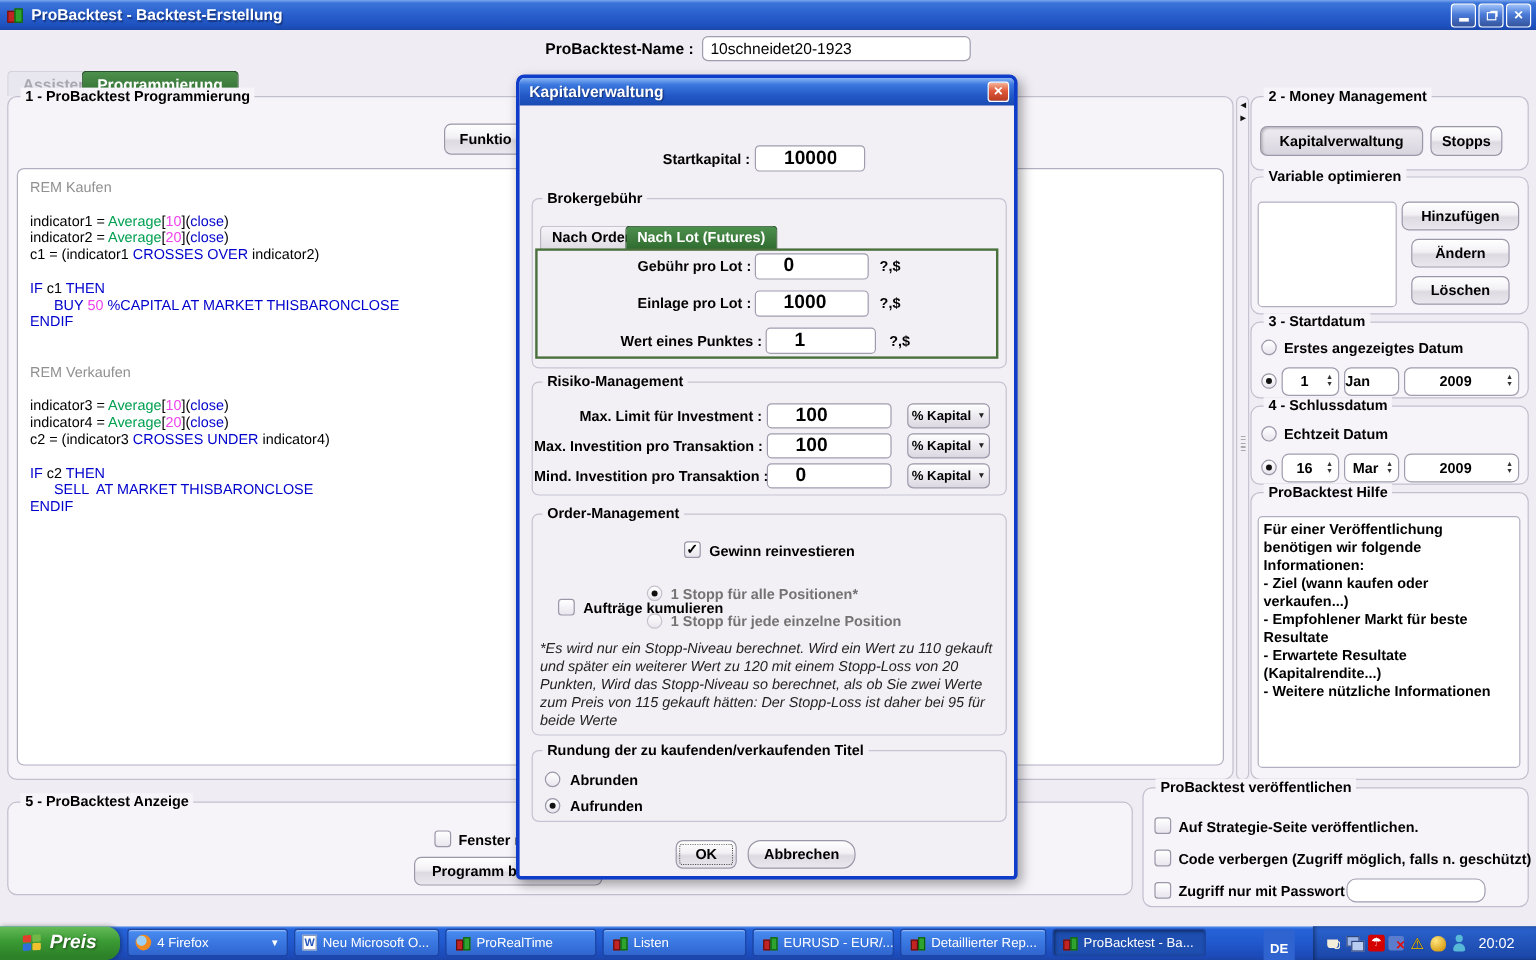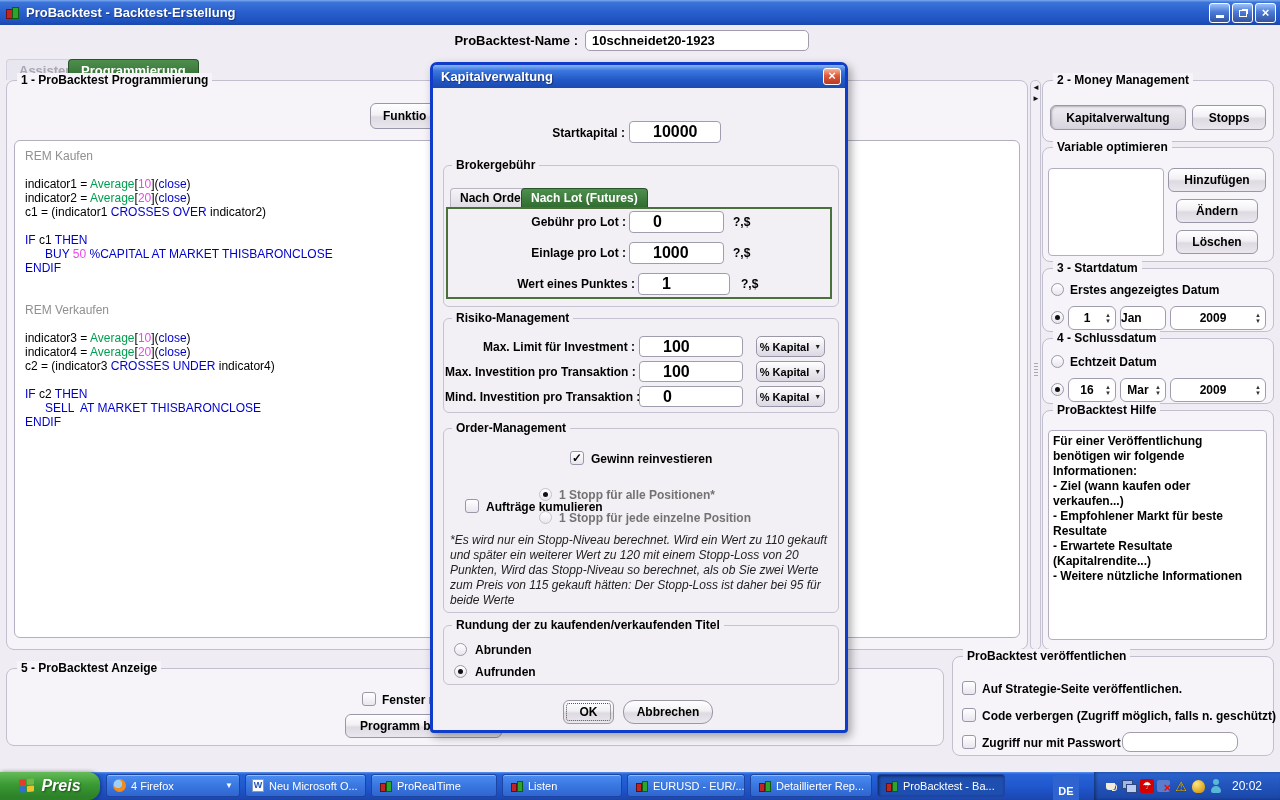--- a/index.html
+++ b/index.html
@@ -16,21 +16,21 @@
     display:flex; align-items:center; justify-content:center; font-size:13px; }
   .minbar { width:8px; height:3px; background:#fff; margin-top:8px; }
   .restsq { width:8px; height:7px; border:1px solid #fff; box-shadow:2px -2px 0 -1px #fff; margin-top:2px; }
   .ico-candles { width:16px; height:16px; position:relative; display:inline-block; }
   .ico-candles::before { content:""; position:absolute; left:2px; top:4px; width:5px; height:8px; background:#c22323; border:1px solid #701010; }
   .ico-candles::after  { content:""; position:absolute; left:8px; top:2px; width:5px; height:10px; background:#2fa32f; border:1px solid #0e5c0e; }
 
   
   .namelabel { position:absolute; left:380px; top:33px; width:198px; text-align:right; font-weight:bold; font-size:13px; }
   .nameinput { position:absolute; left:585px; top:30px; width:224px; height:21px; border:1px solid #a09dae; border-radius:5px;
-    background:#fff; font-weight:bold; font-size:13px; font-family:inherit; padding:0 6px; }
+    background:#fff; font-weight:normal; font-size:13px; font-family:inherit; padding:0 6px; }
 
   
   .tab { position:absolute; top:59px; height:21px; padding:3px 12px; font-weight:bold; font-size:13px; border-radius:4px 4px 0 0; }
   .tab.inactive { left:6px; color:#a9a7b2; background:#e8e6ee; border:1px solid #d4d1dc; border-bottom:none; }
   .tab.active { left:68px; color:#fff; background:linear-gradient(180deg,#4d8f4d,#2f6b2f); border:1px solid #28522a; border-bottom:none; }
 
   
   .grp { position:absolute; border:1px solid #c2bfce; border-radius:8px; background:#f6f4f9; }
   .grp-t { position:absolute; top:-8px; left:10px; background:#f6f4f9; padding:0 4px; font-weight:bold; font-size:12px; white-space:nowrap; }
 
@@ -192,21 +192,21 @@
 <div class="split">
   <span class="tri" style="top:3px;">◄</span>
   <span class="tri" style="top:14px;">►</span>
   <span class="grip"></span>
 </div>
 
 <div class="grp" style="left:1042px;top:80px;width:232px;height:62px;">
   <span class="grp-t">2 - Money Management</span>
 </div>
 <div class="btn pressed" style="left:1050px;top:105px;width:136px;height:25px;">Kapitalverwaltung</div>
-<div class="btn" style="left:1192px;top:105px;width:74px;height:25px;">Stopps</div>
+<div class="btn" style="left:1192px;top:105px;width:60px;height:25px;">Stopps</div>
 
 <div class="grp" style="left:1042px;top:147px;width:232px;height:115px;">
   <span class="grp-t">Variable optimieren</span>
 </div>
 <div class="listbox" style="left:1048px;top:168px;width:116px;height:88px;"></div>
 <div class="btn" style="left:1168px;top:168px;width:98px;height:24px;">Hinzufügen</div>
 <div class="btn" style="left:1176px;top:199px;width:82px;height:24px;">Ändern</div>
 <div class="btn" style="left:1176px;top:230px;width:82px;height:24px;">Löschen</div>
 
 <div class="grp" style="left:1042px;top:268px;width:232px;height:64px;">

